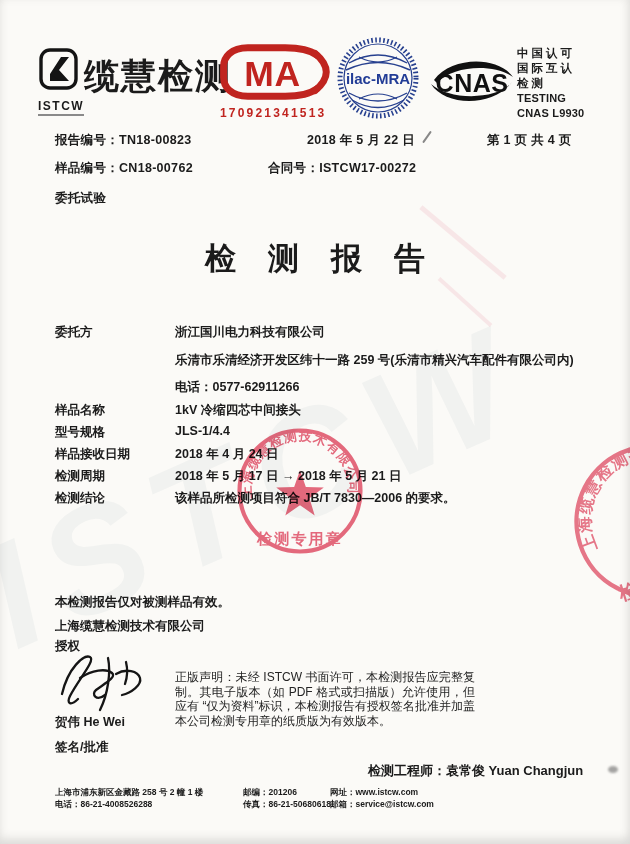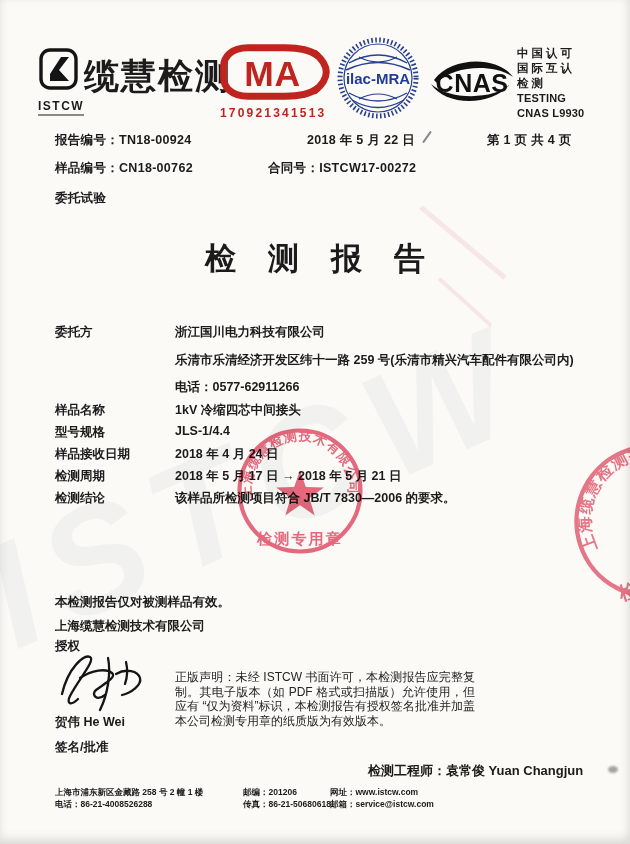--- a/index.html
+++ b/index.html
@@ -92,21 +92,21 @@
   </div>
 
   <div class="abs accred" style="left:517px;top:46px;">
     <div class="cjk">中国认可</div>
     <div class="cjk">国际互认</div>
     <div class="cjk">检测</div>
     <div class="en">TESTING</div>
     <div class="en">CNAS L9930</div>
   </div>
 
-  <div class="abs meta-text" style="left:55px;top:132px;"><span>报告编号：</span><span>TN18-00924</span></div>
+  <div class="abs meta-text" style="left:55px;top:132px;"><span>报告编号：</span><span>TN18-00823</span></div>
   <div class="abs meta-text" style="left:307px;top:132px;">2018 年 5 月 22 日</div>
   <div class="abs meta-text" style="left:487px;top:132px;">第 1 页 共 4 页</div>
 
   <div class="abs meta-text" style="left:55px;top:160px;"><span>样品编号：</span><span>CN18-00762</span></div>
   <div class="abs meta-text" style="left:268px;top:160px;"><span>合同号：</span><span>ISTCW17-00272</span></div>
 
   <div class="abs meta-text" style="left:55px;top:190px;">委托试验</div>
 
   <div class="abs title">检测报告</div>
 

